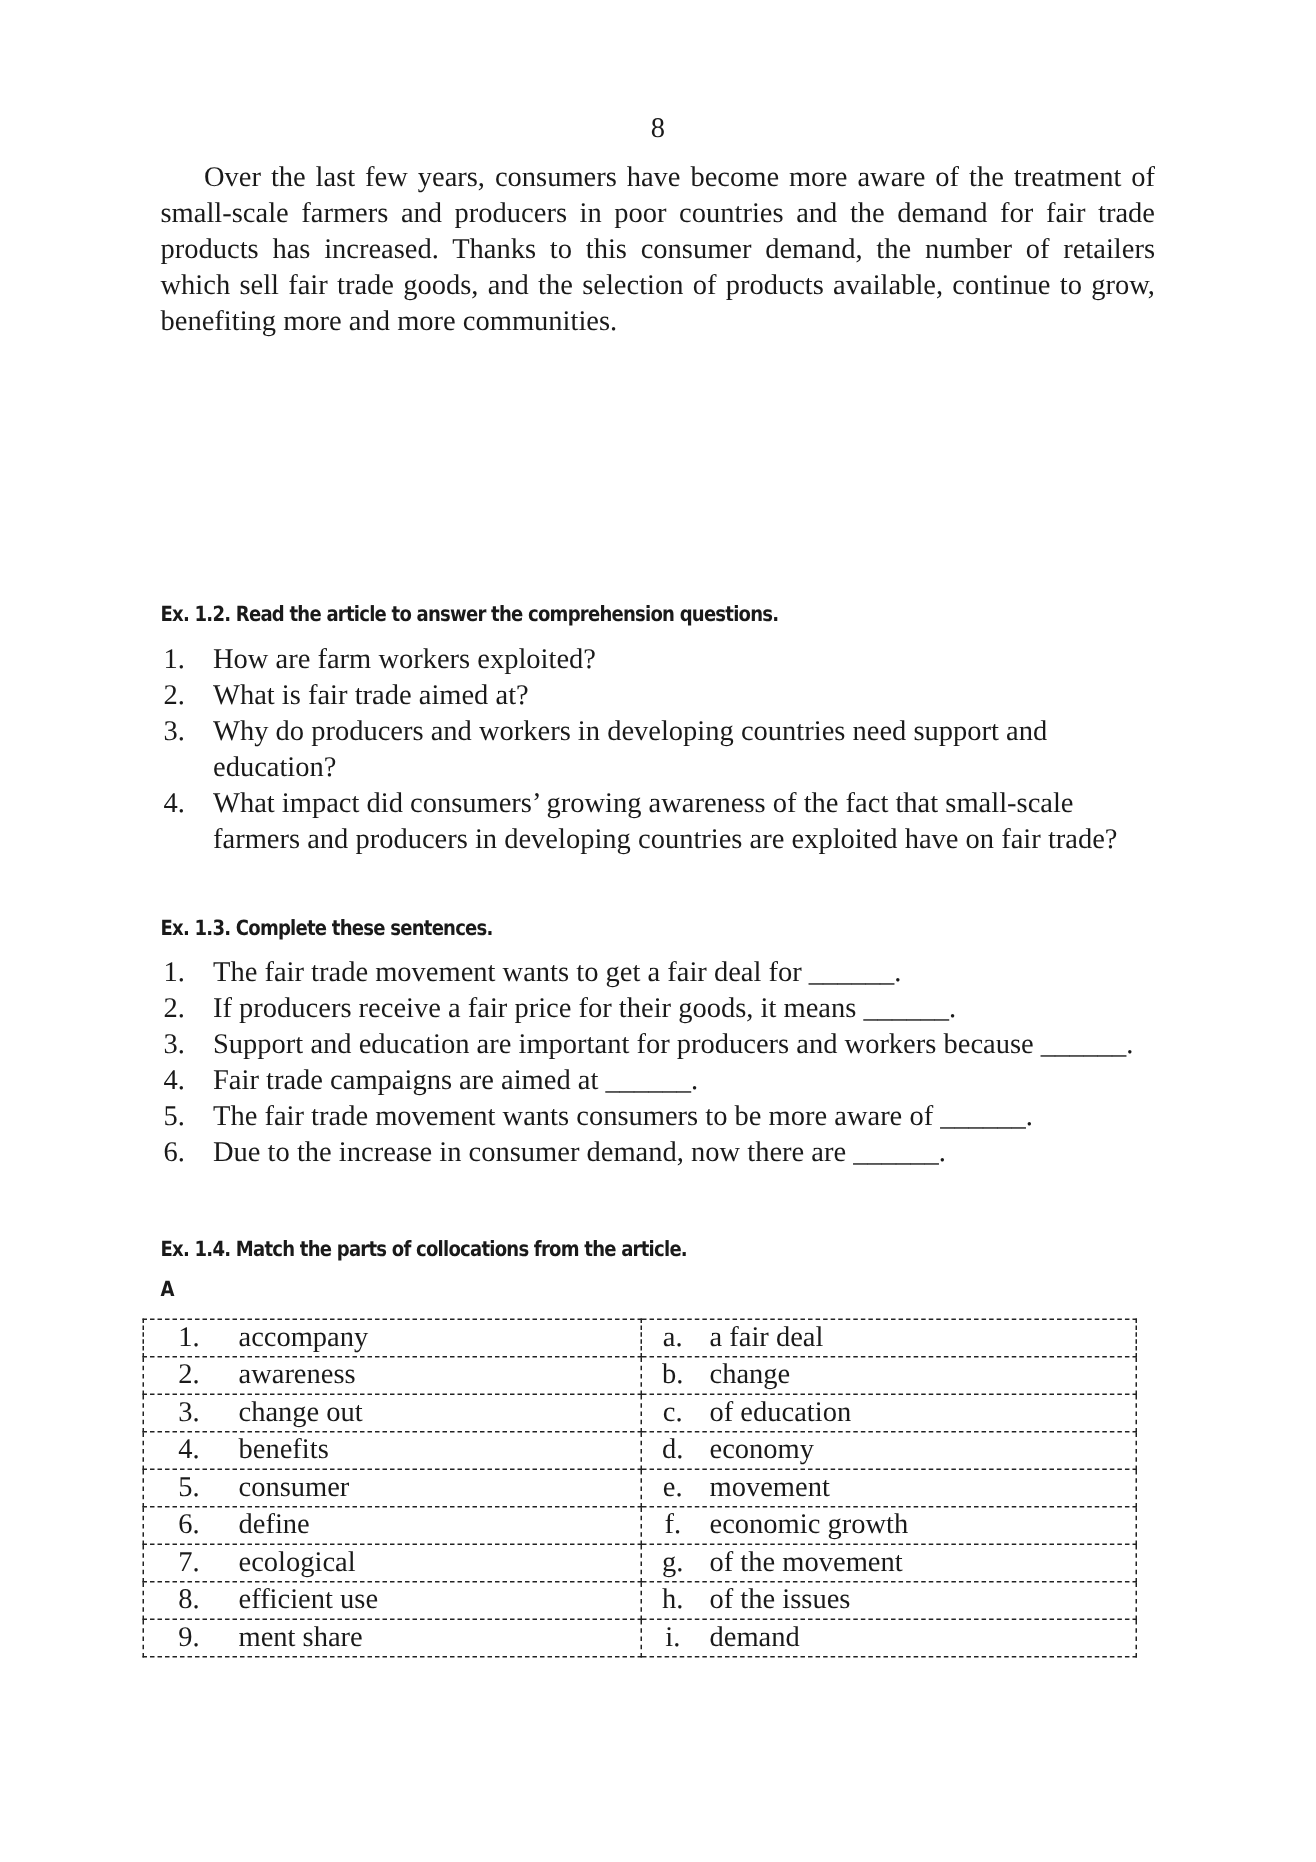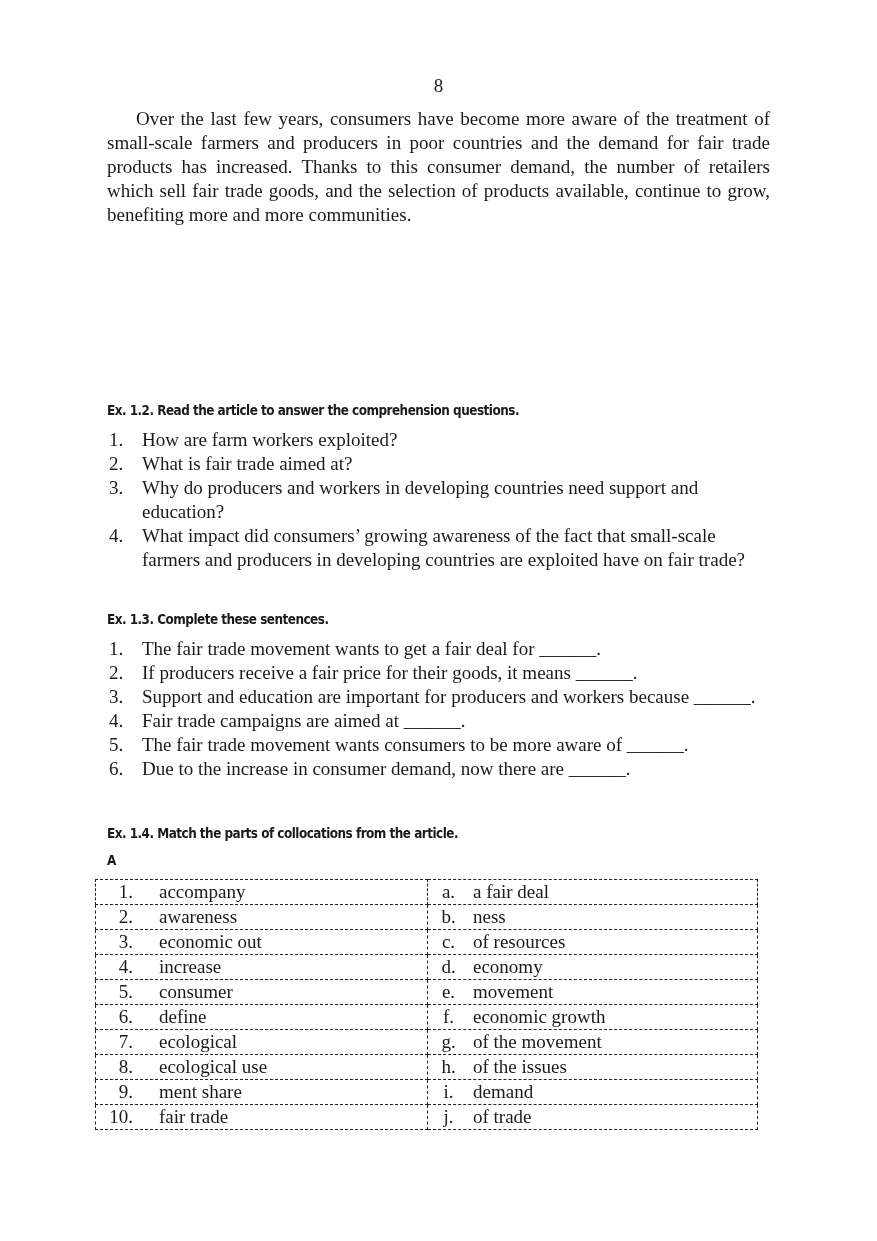--- a/index.html
+++ b/index.html
@@ -109,43 +109,43 @@
       <tr>
         <td class="col-a">
           <div class="cell">
             <span class="n">2.</span>
             <span class="w">awareness</span>
           </div>
         </td>
         <td class="col-b">
           <div class="cell">
             <span class="l">b.</span>
-            <span class="w2">ness</span>
+            <span class="w2">change</span>
           </div>
         </td>
       </tr>
       <tr>
         <td class="col-a">
           <div class="cell">
             <span class="n">3.</span>
-            <span class="w">economic out</span>
+            <span class="w">change out</span>
           </div>
         </td>
         <td class="col-b">
           <div class="cell">
             <span class="l">c.</span>
-            <span class="w2">of resources</span>
+            <span class="w2">of education</span>
           </div>
         </td>
       </tr>
       <tr>
         <td class="col-a">
           <div class="cell">
             <span class="n">4.</span>
-            <span class="w">increase</span>
+            <span class="w">benefits</span>
           </div>
         </td>
         <td class="col-b">
           <div class="cell">
             <span class="l">d.</span>
             <span class="w2">economy</span>
           </div>
         </td>
       </tr>
       <tr>
@@ -187,21 +187,21 @@
           <div class="cell">
             <span class="l">g.</span>
             <span class="w2">of the movement</span>
           </div>
         </td>
       </tr>
       <tr>
         <td class="col-a">
           <div class="cell">
             <span class="n">8.</span>
-            <span class="w">ecological use</span>
+            <span class="w">efficient use</span>
           </div>
         </td>
         <td class="col-b">
           <div class="cell">
             <span class="l">h.</span>
             <span class="w2">of the issues</span>
           </div>
         </td>
       </tr>
       <tr>
@@ -211,28 +211,14 @@
             <span class="w">ment share</span>
           </div>
         </td>
         <td class="col-b">
           <div class="cell">
             <span class="l">i.</span>
             <span class="w2">demand</span>
           </div>
         </td>
       </tr>
-      <tr>
-        <td class="col-a">
-          <div class="cell">
-            <span class="n">10.</span>
-            <span class="w">fair trade</span>
-          </div>
-        </td>
-        <td class="col-b">
-          <div class="cell">
-            <span class="l">j.</span>
-            <span class="w2">of trade</span>
-          </div>
-        </td>
-      </tr>
     </tbody>
 </table>
 
 </body></html>

